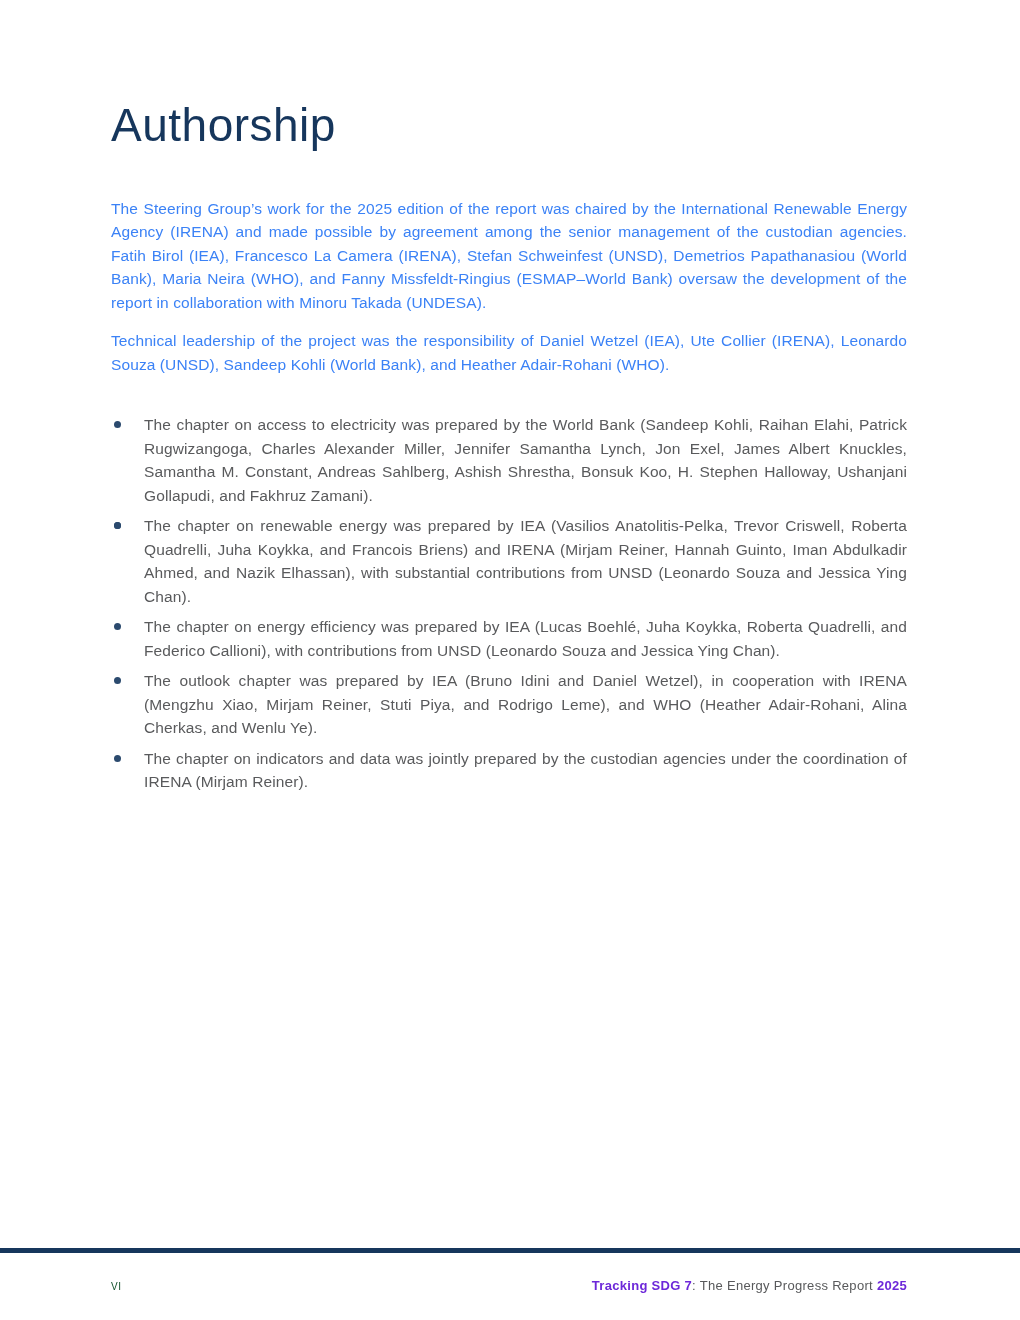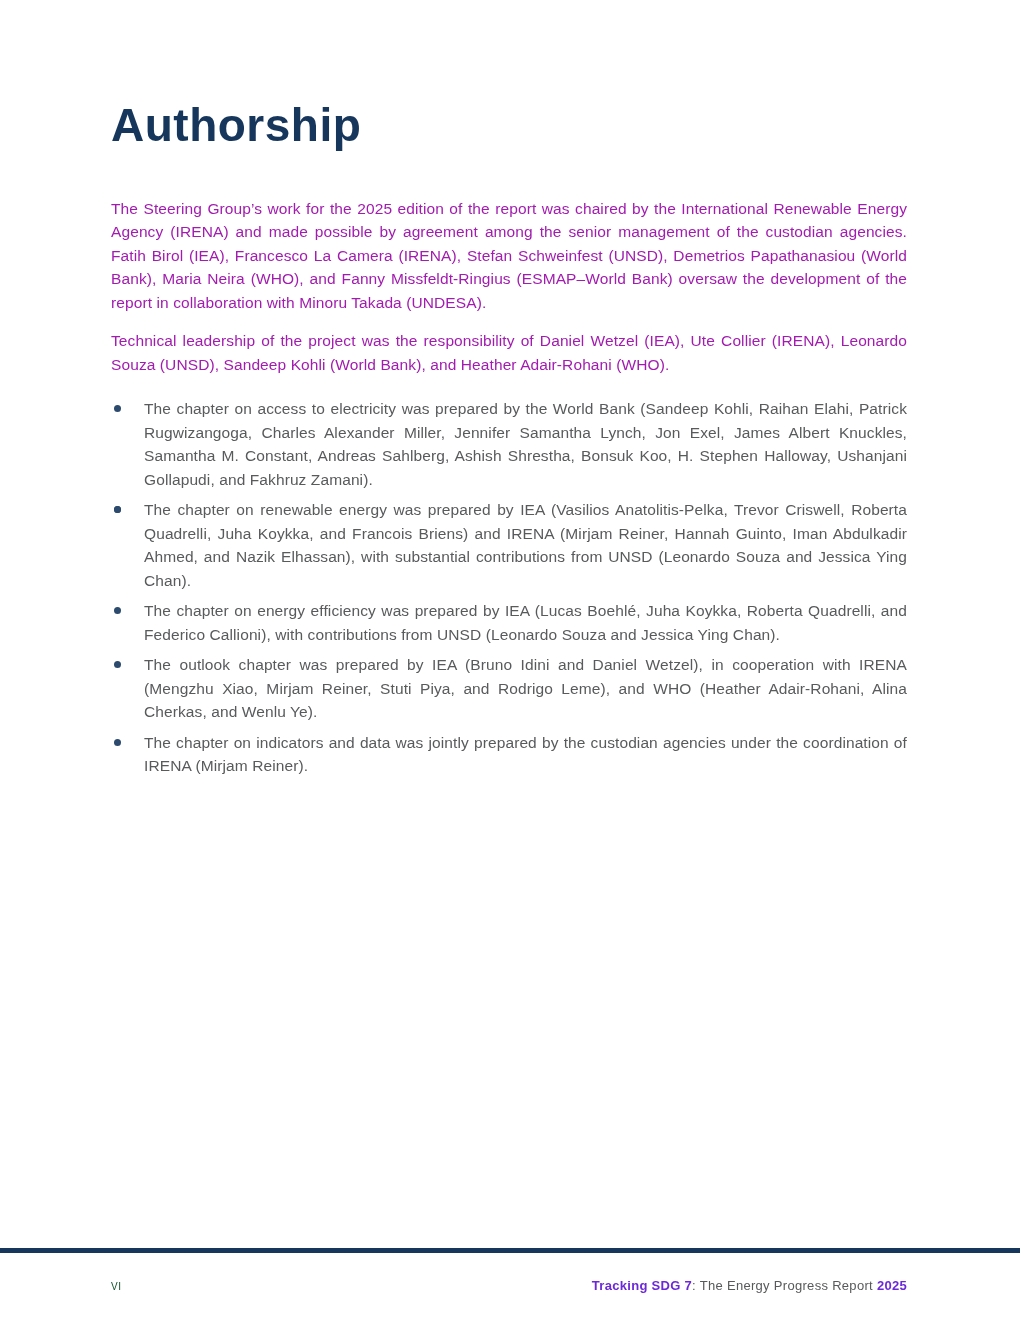--- a/index.html
+++ b/index.html
@@ -21,38 +21,38 @@
     overflow: hidden;
   }
   .content {
     padding: 0 113px 0 111px;
   }
   .doc-title {
     margin: 0 0 46px 0;
     padding-top: 100px;
     font-size: 46px;
     line-height: 1.1;
-    font-weight: bold;
+    font-weight: normal;
     letter-spacing: 0.5px;
     color: #16365c;
   }
   .para {
     margin: 0 0 15px 0;
     font-size: 15.5px;
     line-height: 23.5px;
-    color: #a21caf;
+    color: #3b82f6;
     text-align: justify;
     letter-spacing: 0.1px;
   }
   .para.second {
     margin-bottom: 0;
   }
   ul.author-list {
     list-style: none;
-    margin: 21px 0 0 0;
+    margin: 37px 0 0 0;
     padding: 0;
   }
   ul.author-list li {
     position: relative;
     padding-left: 33px;
     margin: 0 0 7px 0;
     font-size: 15.5px;
     line-height: 23.5px;
     color: #595a5c;
     text-align: justify;

